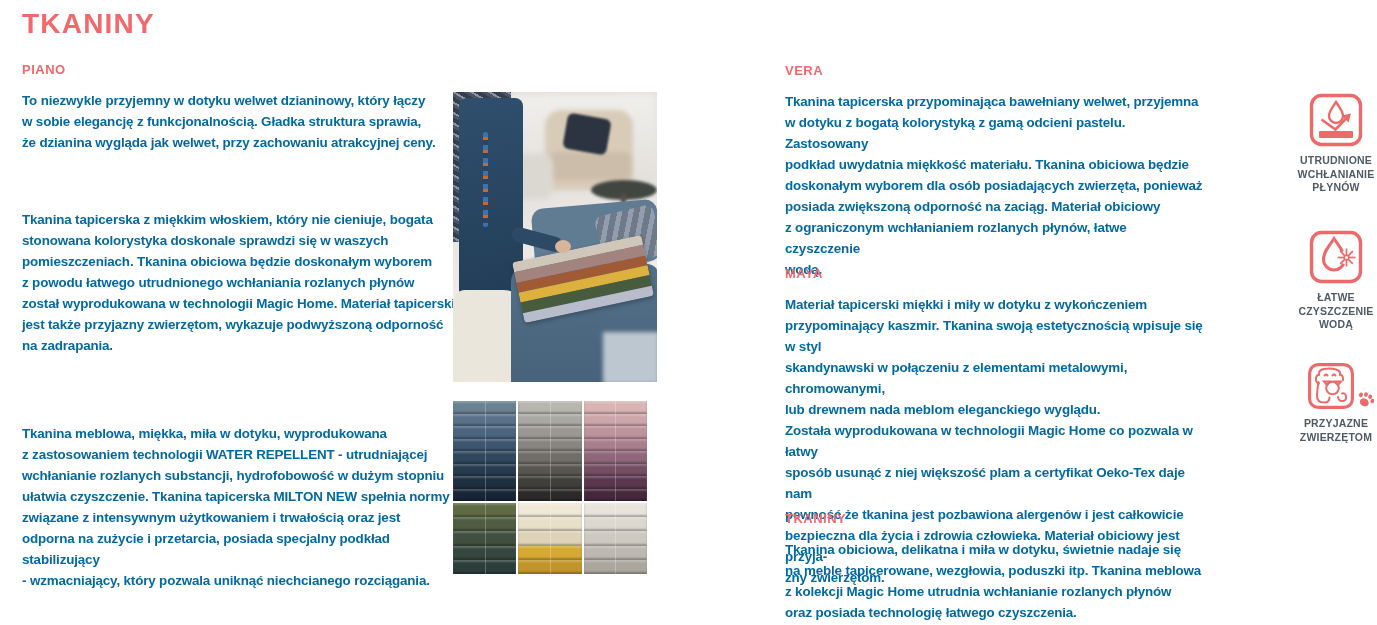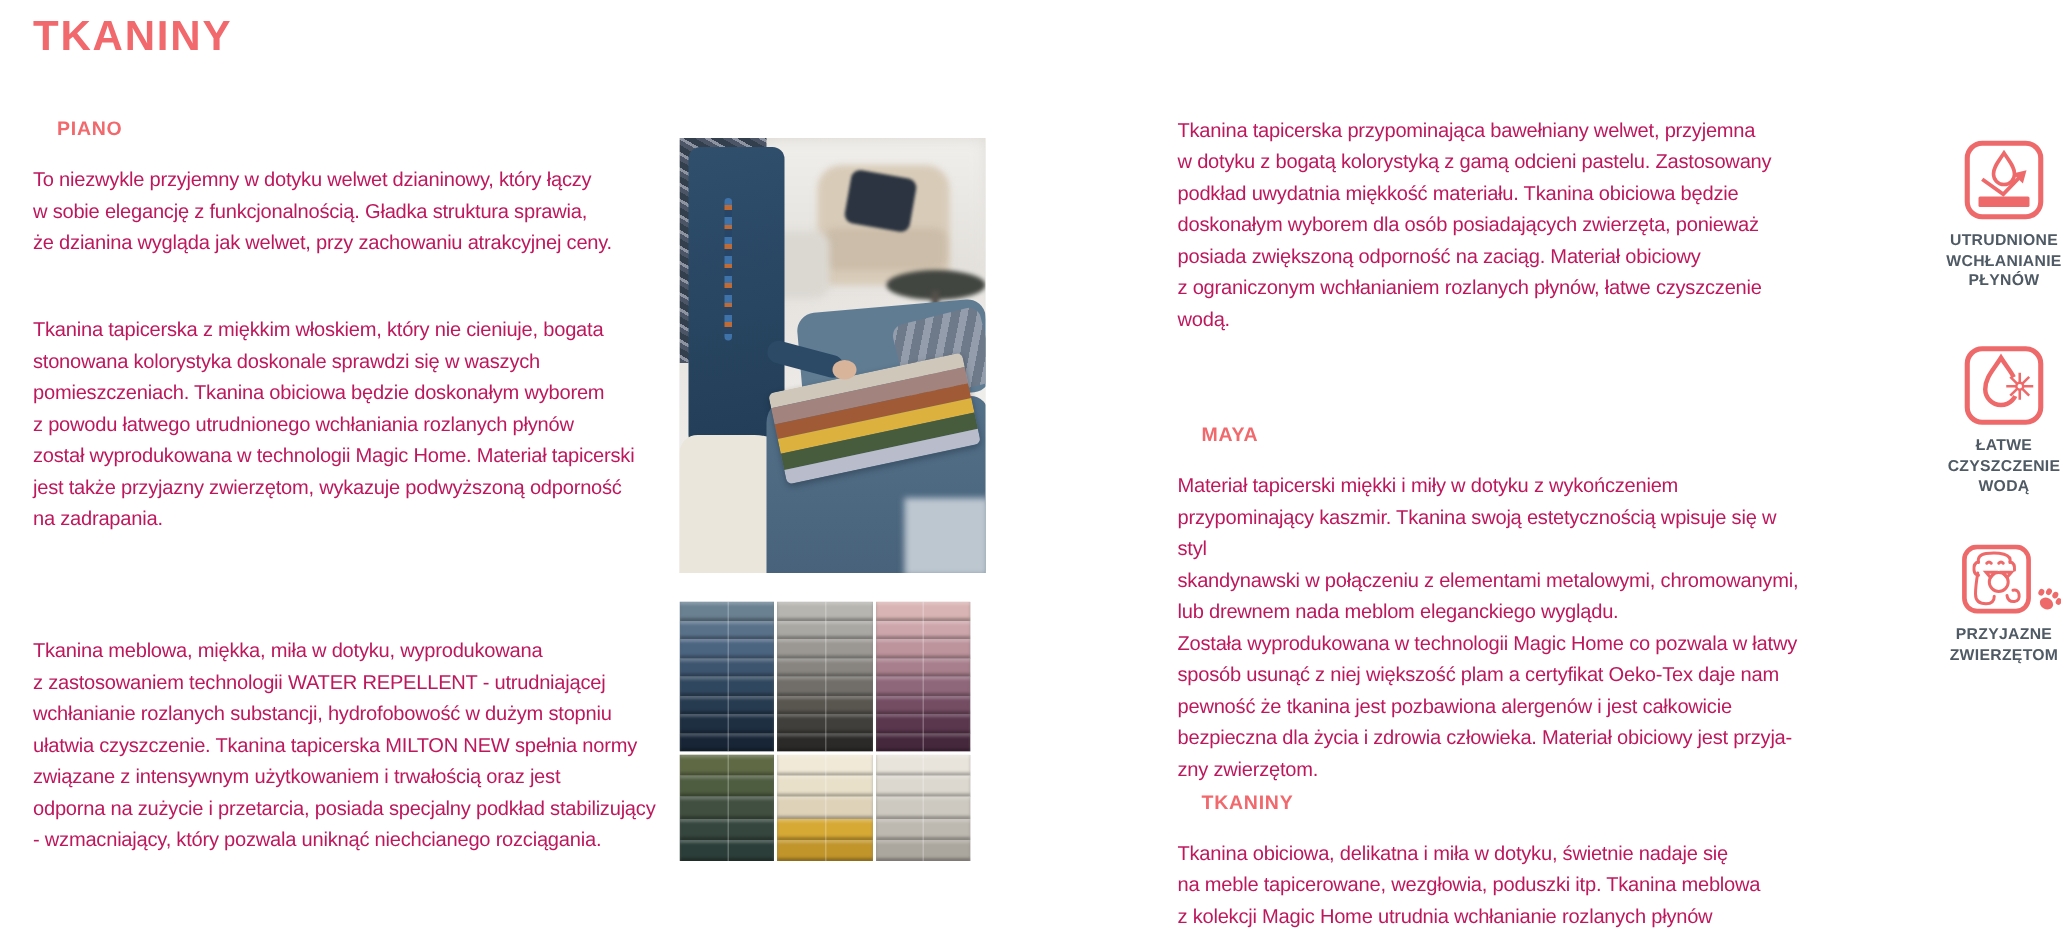--- a/index.html
+++ b/index.html
@@ -6,25 +6,25 @@
   .canvas{
     position:relative;width:1377px;height:625px;background:#ffffff;overflow:hidden;
     font-family:"Liberation Sans",sans-serif;
   }
   .page-title{
     position:absolute;left:22px;top:8px;margin:0;
     font-size:28px;font-weight:700;letter-spacing:1.2px;color:#f1696d;
   }
   .section{position:absolute;}
   .section h2{
-    margin:16px;font-size:13px;font-weight:700;letter-spacing:.5px;color:#f1696d;
+    margin:0;font-size:13px;font-weight:700;letter-spacing:.5px;color:#f1696d;
   }
   .section p{
     margin:13px 0 0 0;font-size:13.4px;line-height:21px;letter-spacing:-.15px;
-    color:#be185d;white-space:pre-line;
+    color:#0369a1;white-space:pre-line;font-weight:bold;
   }
   .col-left{left:22px;width:445px;}
   .col-right{left:785px;width:420px;}
   .sec-piano{top:62px;}
   .sec-zoya{top:196px;}
   .sec-milton{top:410px;}
   .sec-vera{top:63px;}
   .sec-maya{top:266px;}
   .sec-spello{top:511px;}
 
@@ -184,20 +184,21 @@
       <div class="swatch-cell">
         <div class="swatch-strip" style="background: rgb(232, 228, 219);"></div>
         <div class="swatch-strip" style="background: rgb(220, 216, 207);"></div>
         <div class="swatch-strip" style="background: rgb(205, 201, 192);"></div>
         <div class="swatch-strip" style="background: rgb(190, 185, 176);"></div>
         <div class="swatch-strip" style="background: rgb(172, 167, 158);"></div>
       </div>
     </div>
 
   <section class="section col-right sec-vera">
+    <h2>VERA</h2>
     <p>Tkanina tapicerska przypominająca bawełniany welwet, przyjemna
 w dotyku z bogatą kolorystyką z gamą odcieni pastelu. Zastosowany
 podkład uwydatnia miękkość materiału. Tkanina obiciowa będzie
 doskonałym wyborem dla osób posiadających zwierzęta, ponieważ
 posiada zwiększoną odporność na zaciąg. Materiał obiciowy
 z ograniczonym wchłanianiem rozlanych płynów, łatwe czyszczenie
 wodą.</p>
   </section>
   <section class="section col-right sec-maya">
     <h2>MAYA</h2>

